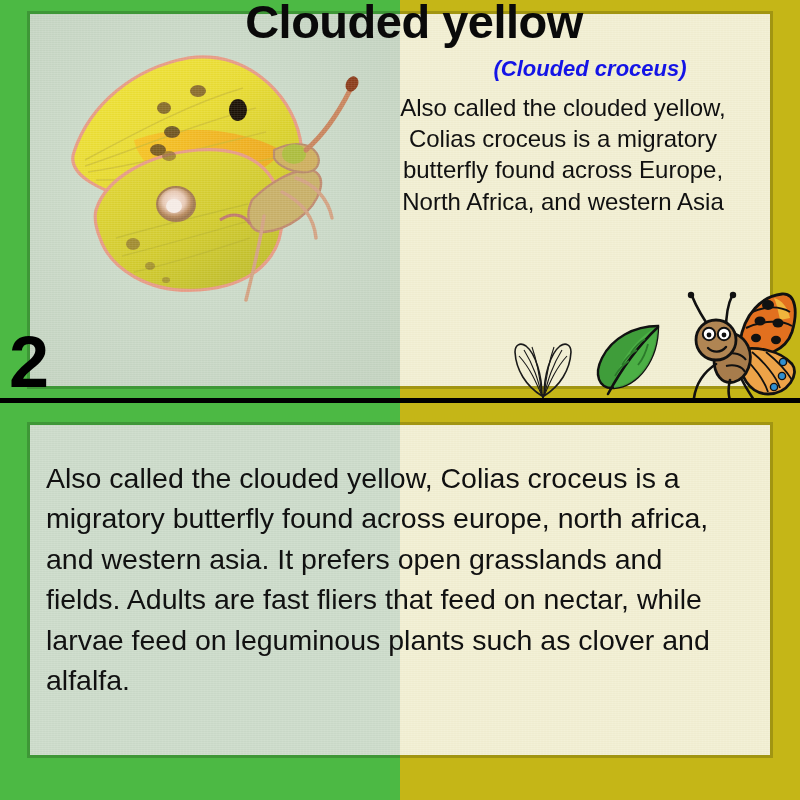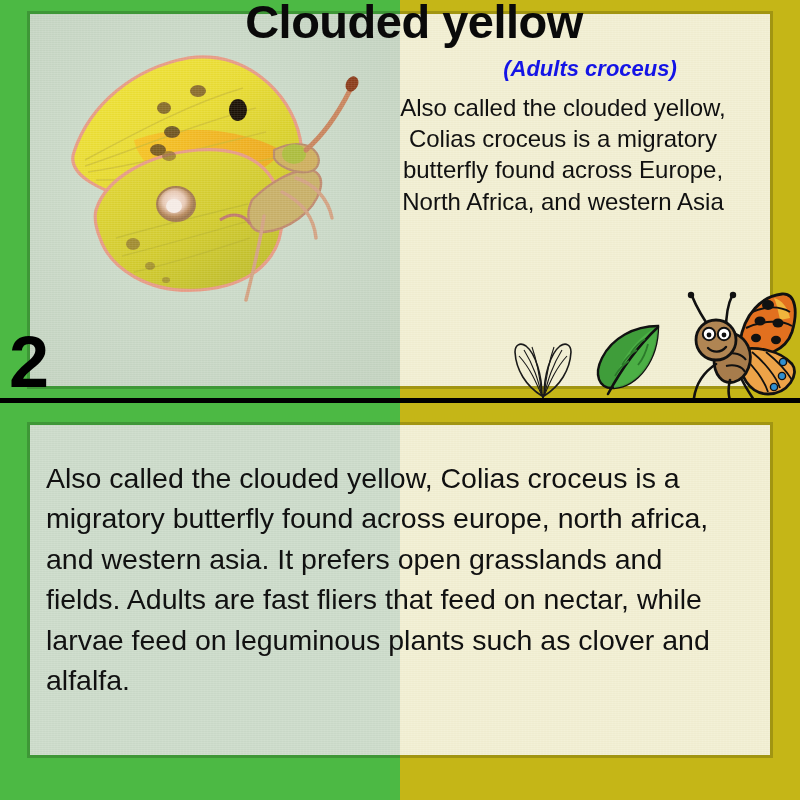--- a/index.html
+++ b/index.html
@@ -164,21 +164,21 @@
           </g>
           </svg>
           <div></div>
 
       </div>
 
       <div class="grain"></div>
     </div>
 
     <div id="title">Clouded yellow</div>
-    <div id="sciname">(Adults croceus)</div>
+    <div id="sciname">(Clouded croceus)</div>
     <div id="short-desc">Also called the clouded yellow, Colias croceus is a migratory butterfly found across Europe, North Africa, and western Asia</div>
 
     <div id="page-number">2</div>
 
     <div id="icon-row">
 
       <svg class="ico" width="74" height="74" viewBox="0 0 74 74">
         <g fill="none" stroke="#1a1a1a" stroke-width="1.6" stroke-linejoin="round">
           <path d="M36 68 C 20 58, 10 42, 9 24 C 9 17, 14 14, 20 18 C 30 26, 36 48, 36 68 Z"></path>
           <path d="M38 68 C 54 58, 64 42, 65 24 C 65 17, 60 14, 54 18 C 44 26, 38 48, 38 68 Z"></path>

